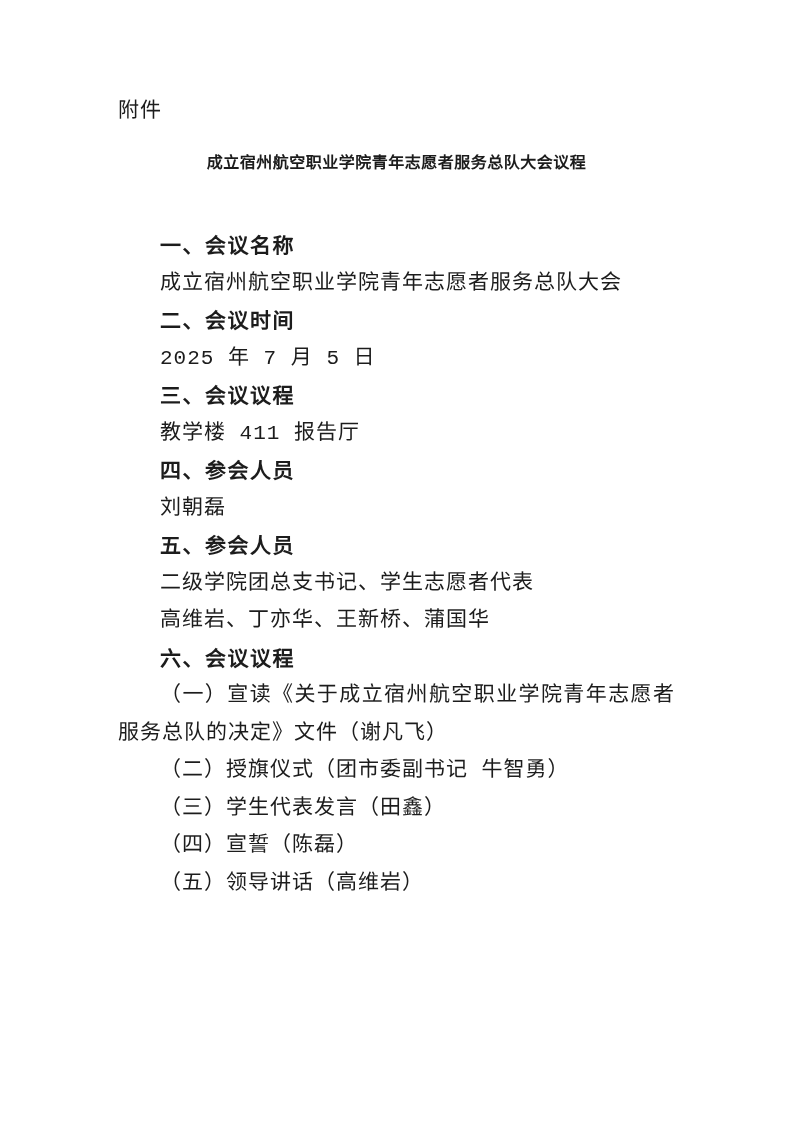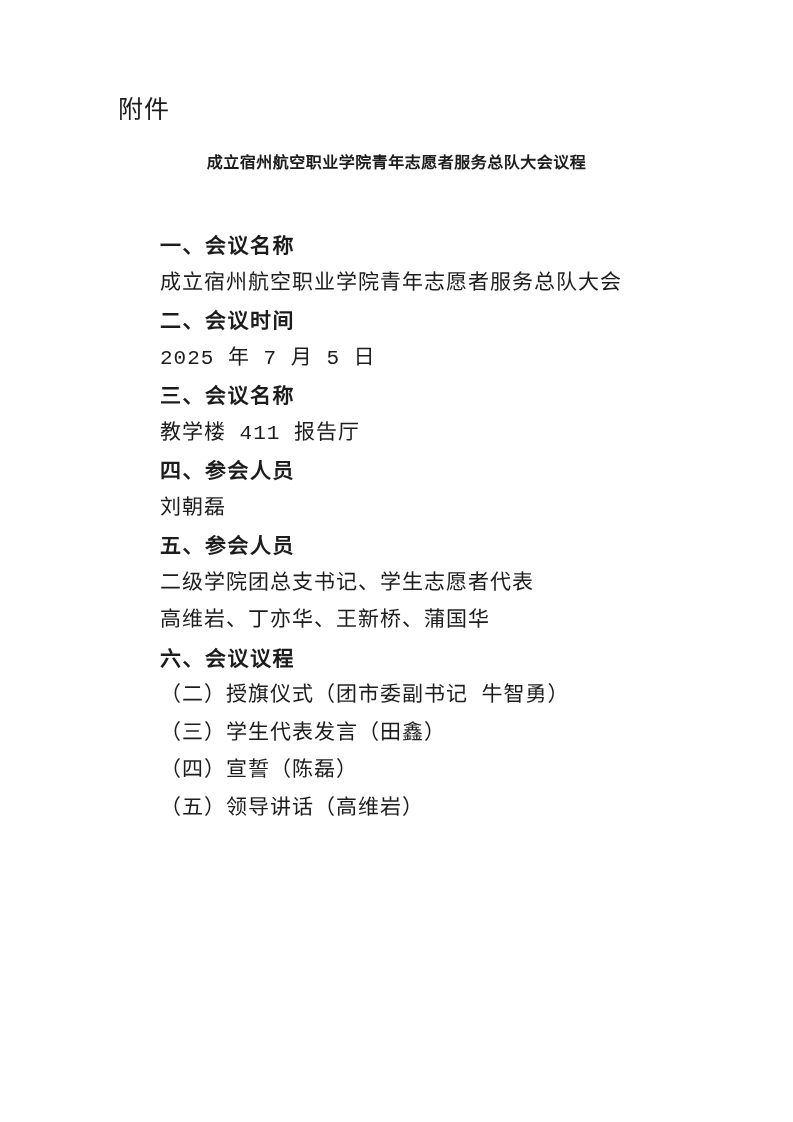--- a/index.html
+++ b/index.html
@@ -11,21 +11,21 @@
   .page {
     position: relative;
     width: 793px;
     height: 1122px;
     margin: 0 auto;
     background: #ffffff;
     overflow: hidden;
     padding: 95px 118px 0 118px;
   }
   .attachment {
-    font-size: 25px;
+    font-size: 21px;
     line-height: 30px;
     letter-spacing: 1px;
     font-family: "Liberation Serif", "DejaVu Serif", serif;
   }
   .doc-title {
     margin-top: 16px;
     font-size: 16px;
     line-height: 44px;
     font-weight: bold;
     text-align: center;
@@ -62,30 +62,31 @@
   <h1 class="doc-title">成立宿州航空职业学院青年志愿者服务总队大会议程</h1>
 
   <div class="doc-body">
 
     <p class="sec-heading">一、会议名称</p>
     <p class="sec-line">成立宿州航空职业学院青年志愿者服务总队大会</p>
 
     <p class="sec-heading">二、会议时间</p>
     <p class="sec-line">2025 年 7 月 5 日</p>
 
-    <p class="sec-heading">三、会议名称</p>
+    <p class="sec-heading">三、会议议程</p>
     <p class="sec-line">教学楼 411 报告厅</p>
 
     <p class="sec-heading">四、参会人员</p>
     <p class="sec-line">刘朝磊</p>
 
     <p class="sec-heading">五、参会人员</p>
     <p class="sec-line">二级学院团总支书记、学生志愿者代表</p>
     <p class="sec-line">高维岩、丁亦华、王新桥、蒲国华</p>
 
     <p class="sec-heading">六、会议议程</p>
+    <p class="sec-line">（一）宣读《关于成立宿州航空职业学院青年志愿者服务总队的决定》文件（谢凡飞）</p>
     <p class="sec-line">（二）授旗仪式（团市委副书记 牛智勇）</p>
     <p class="sec-line">（三）学生代表发言（田鑫）</p>
     <p class="sec-line">（四）宣誓（陈磊）</p>
     <p class="sec-line">（五）领导讲话（高维岩）</p>
 
   </div>
 </div>
 
 </body></html>

